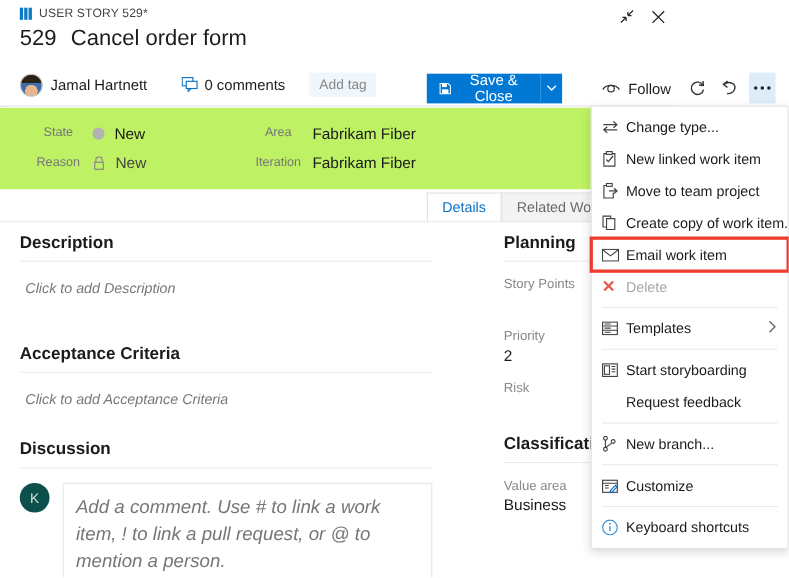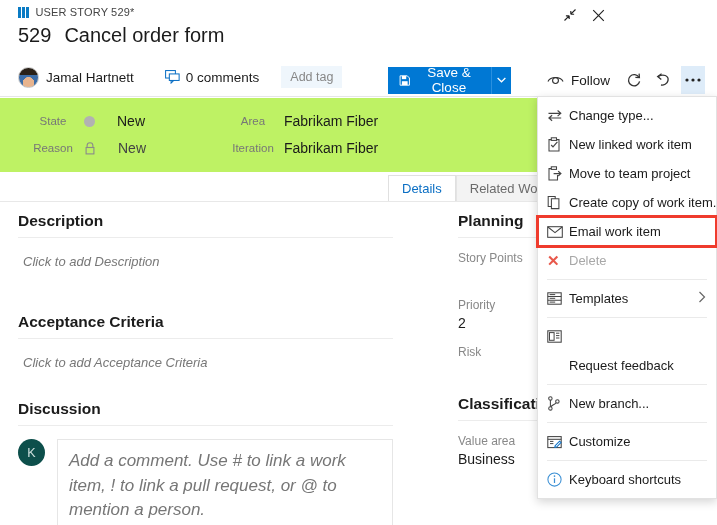--- a/index.html
+++ b/index.html
@@ -118,21 +118,21 @@
     background: #bef264;
     text-align: center;
   }
   .field { position: absolute; display: flex; align-items: center; }
   .field .lbl {
     font-size: 11.5px; color: #777;
     border-bottom: 1px dotted transparent;
   }
   .field .val {
     font-size: 14px; color: #1b1b1b;
-    display: flex; align-items: center; gap: 22px;
+    display: flex; align-items: center; gap: 9px;
   }
   .f-state  { left: 22px; top: 15px; }
   .f-reason { left: 22px; top: 42px; }
   .f-area   { left: 222px; top: 15px; }
   .f-iter   { left: 222px; top: 42px; }
   .field .lbl { width: 62px; flex: none; }
   .dot-state {
     width: 11px; height: 11px; border-radius: 50%;
     background: #b2b2b2; display: inline-block;
   }
@@ -497,20 +497,21 @@
     <div class="ctx-sep"></div>
 
     <div class="ctx-item">
       <span class="ci-icon">
         <svg width="15" height="13" viewBox="0 0 15 13">
           <rect x="0.8" y="0.8" width="13.4" height="11.4" fill="none" stroke="#444" stroke-width="1.05"></rect>
           <rect x="2.5" y="2.6" width="4.6" height="7.7" fill="none" stroke="#444" stroke-width="1"></rect>
           <path d="M9 3.2 H12.4 M9 5.6 H12.4 M9 8 H12.4" stroke="#444" stroke-width="1"></path>
         </svg>
       </span>
+      <span>Start storyboarding</span>
     </div>
 
     <div class="ctx-item">
       <span class="ci-icon"></span>
       <span>Request feedback</span>
     </div>
 
     <div class="ctx-sep"></div>
 
     <div class="ctx-item">

